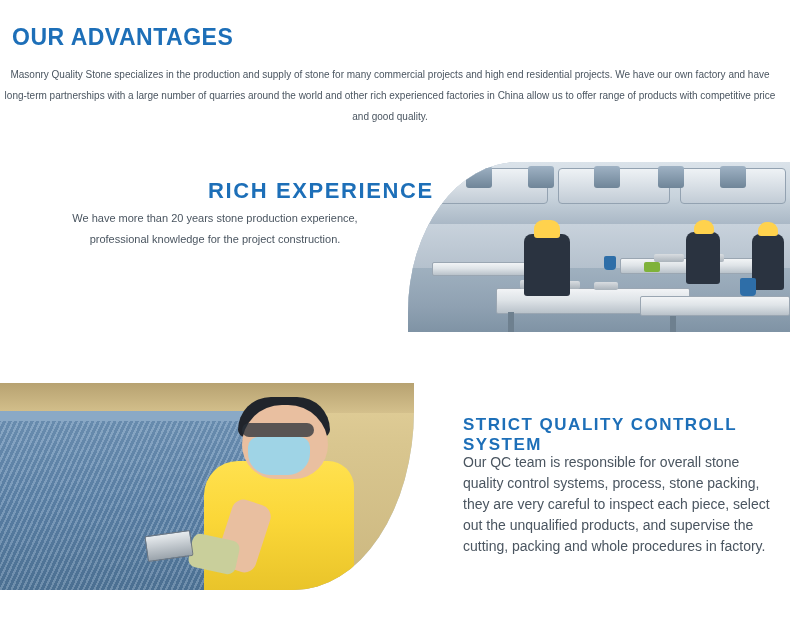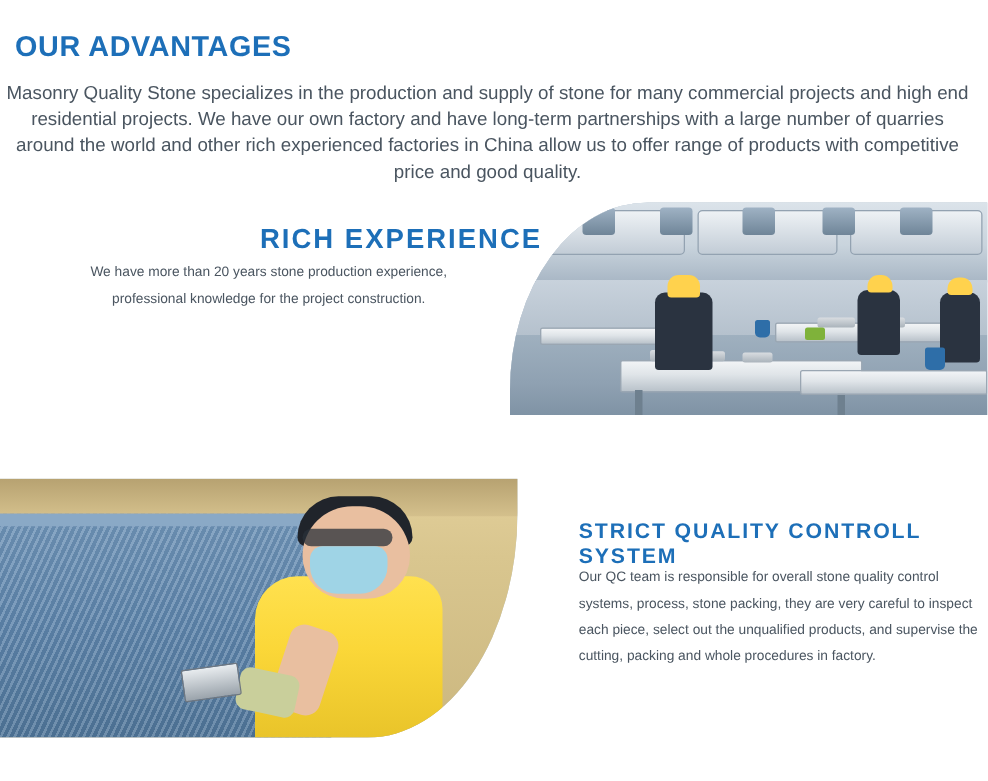--- a/index.html
+++ b/index.html
@@ -27,21 +27,21 @@
     color: #1d6fb8;
   }
 
   
   .intro {
     position: absolute;
     left: 3px;
     top: 64px;
     width: 774px;
     text-align: center;
-    font-size: 15px;
+    font-size: 10px;
     line-height: 21px;
     color: #4a5560;
   }
 
   
   .sec1-title {
     position: absolute;
     left: 208px;
     top: 178px;
     font-size: 22px;
@@ -68,21 +68,21 @@
     font-size: 17px;
     font-weight: bold;
     letter-spacing: 1.5px;
     color: #1d6fb8;
   }
   .sec2-text {
     position: absolute;
     left: 463px;
     top: 452px;
     width: 320px;
-    font-size: 11px;
+    font-size: 14px;
     line-height: 21px;
     color: #4a5560;
   }
 
   
   .photo {
     position: absolute;
     overflow: hidden;
     background: #b9c6d2;
   }

